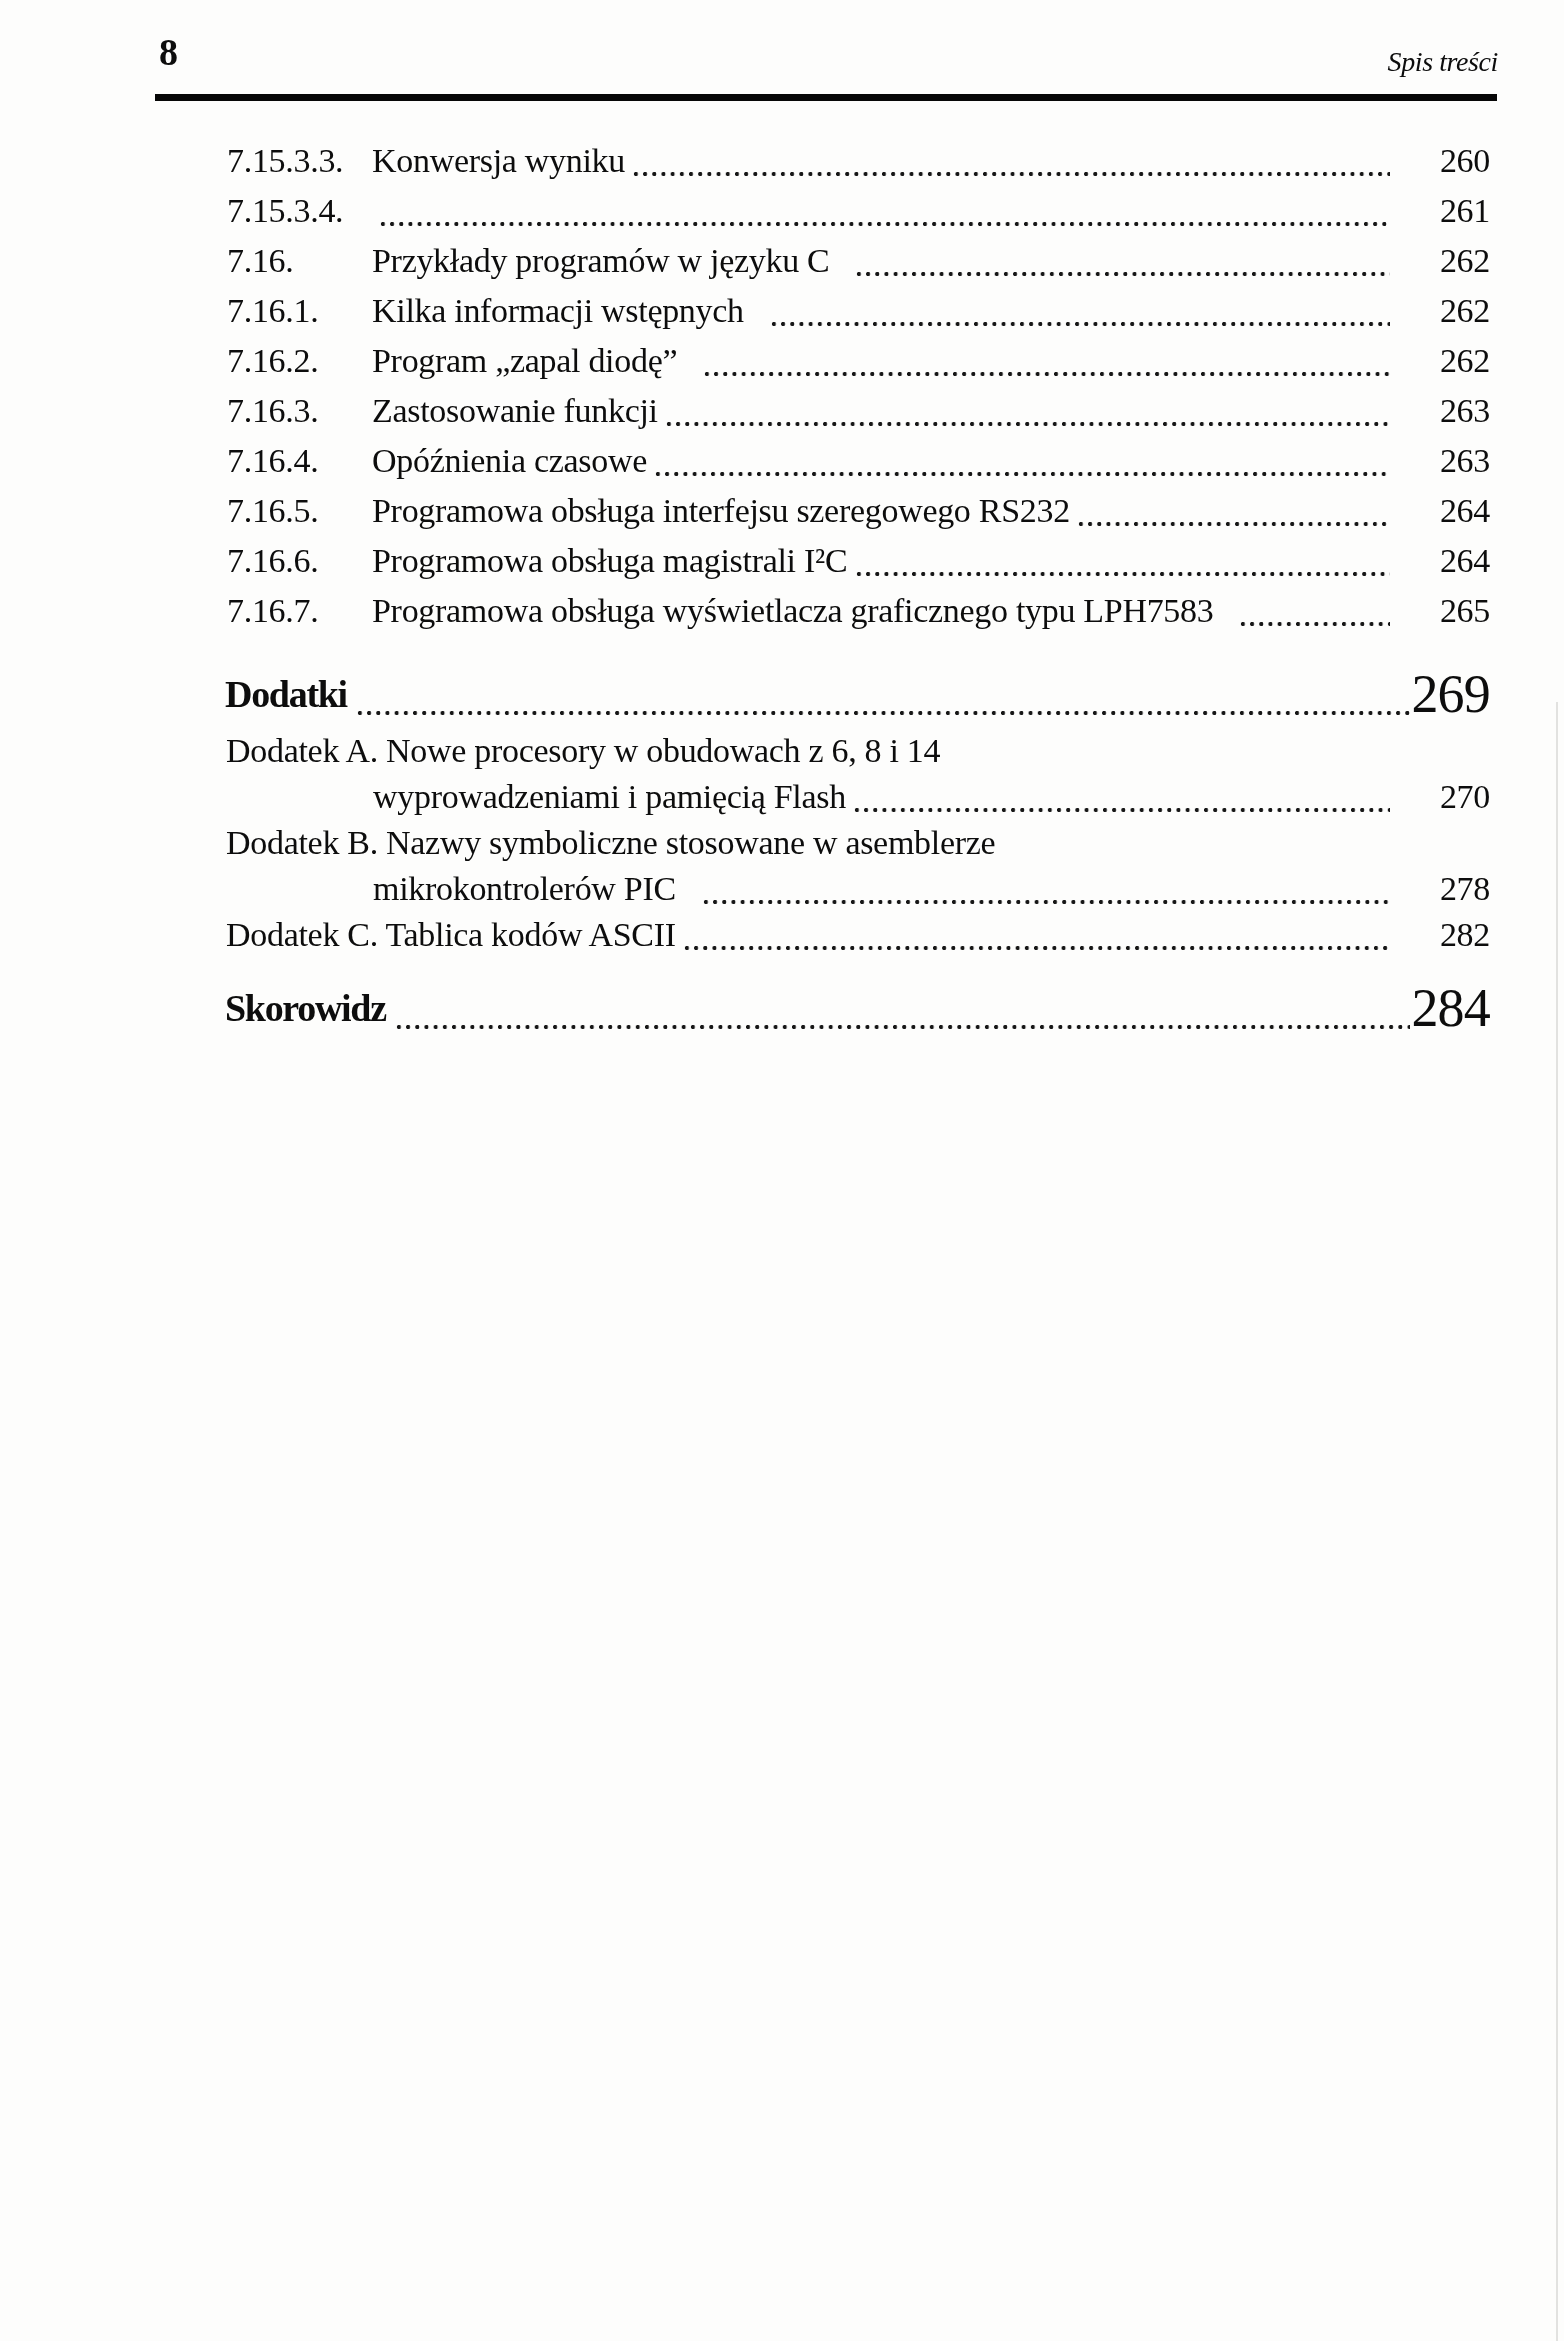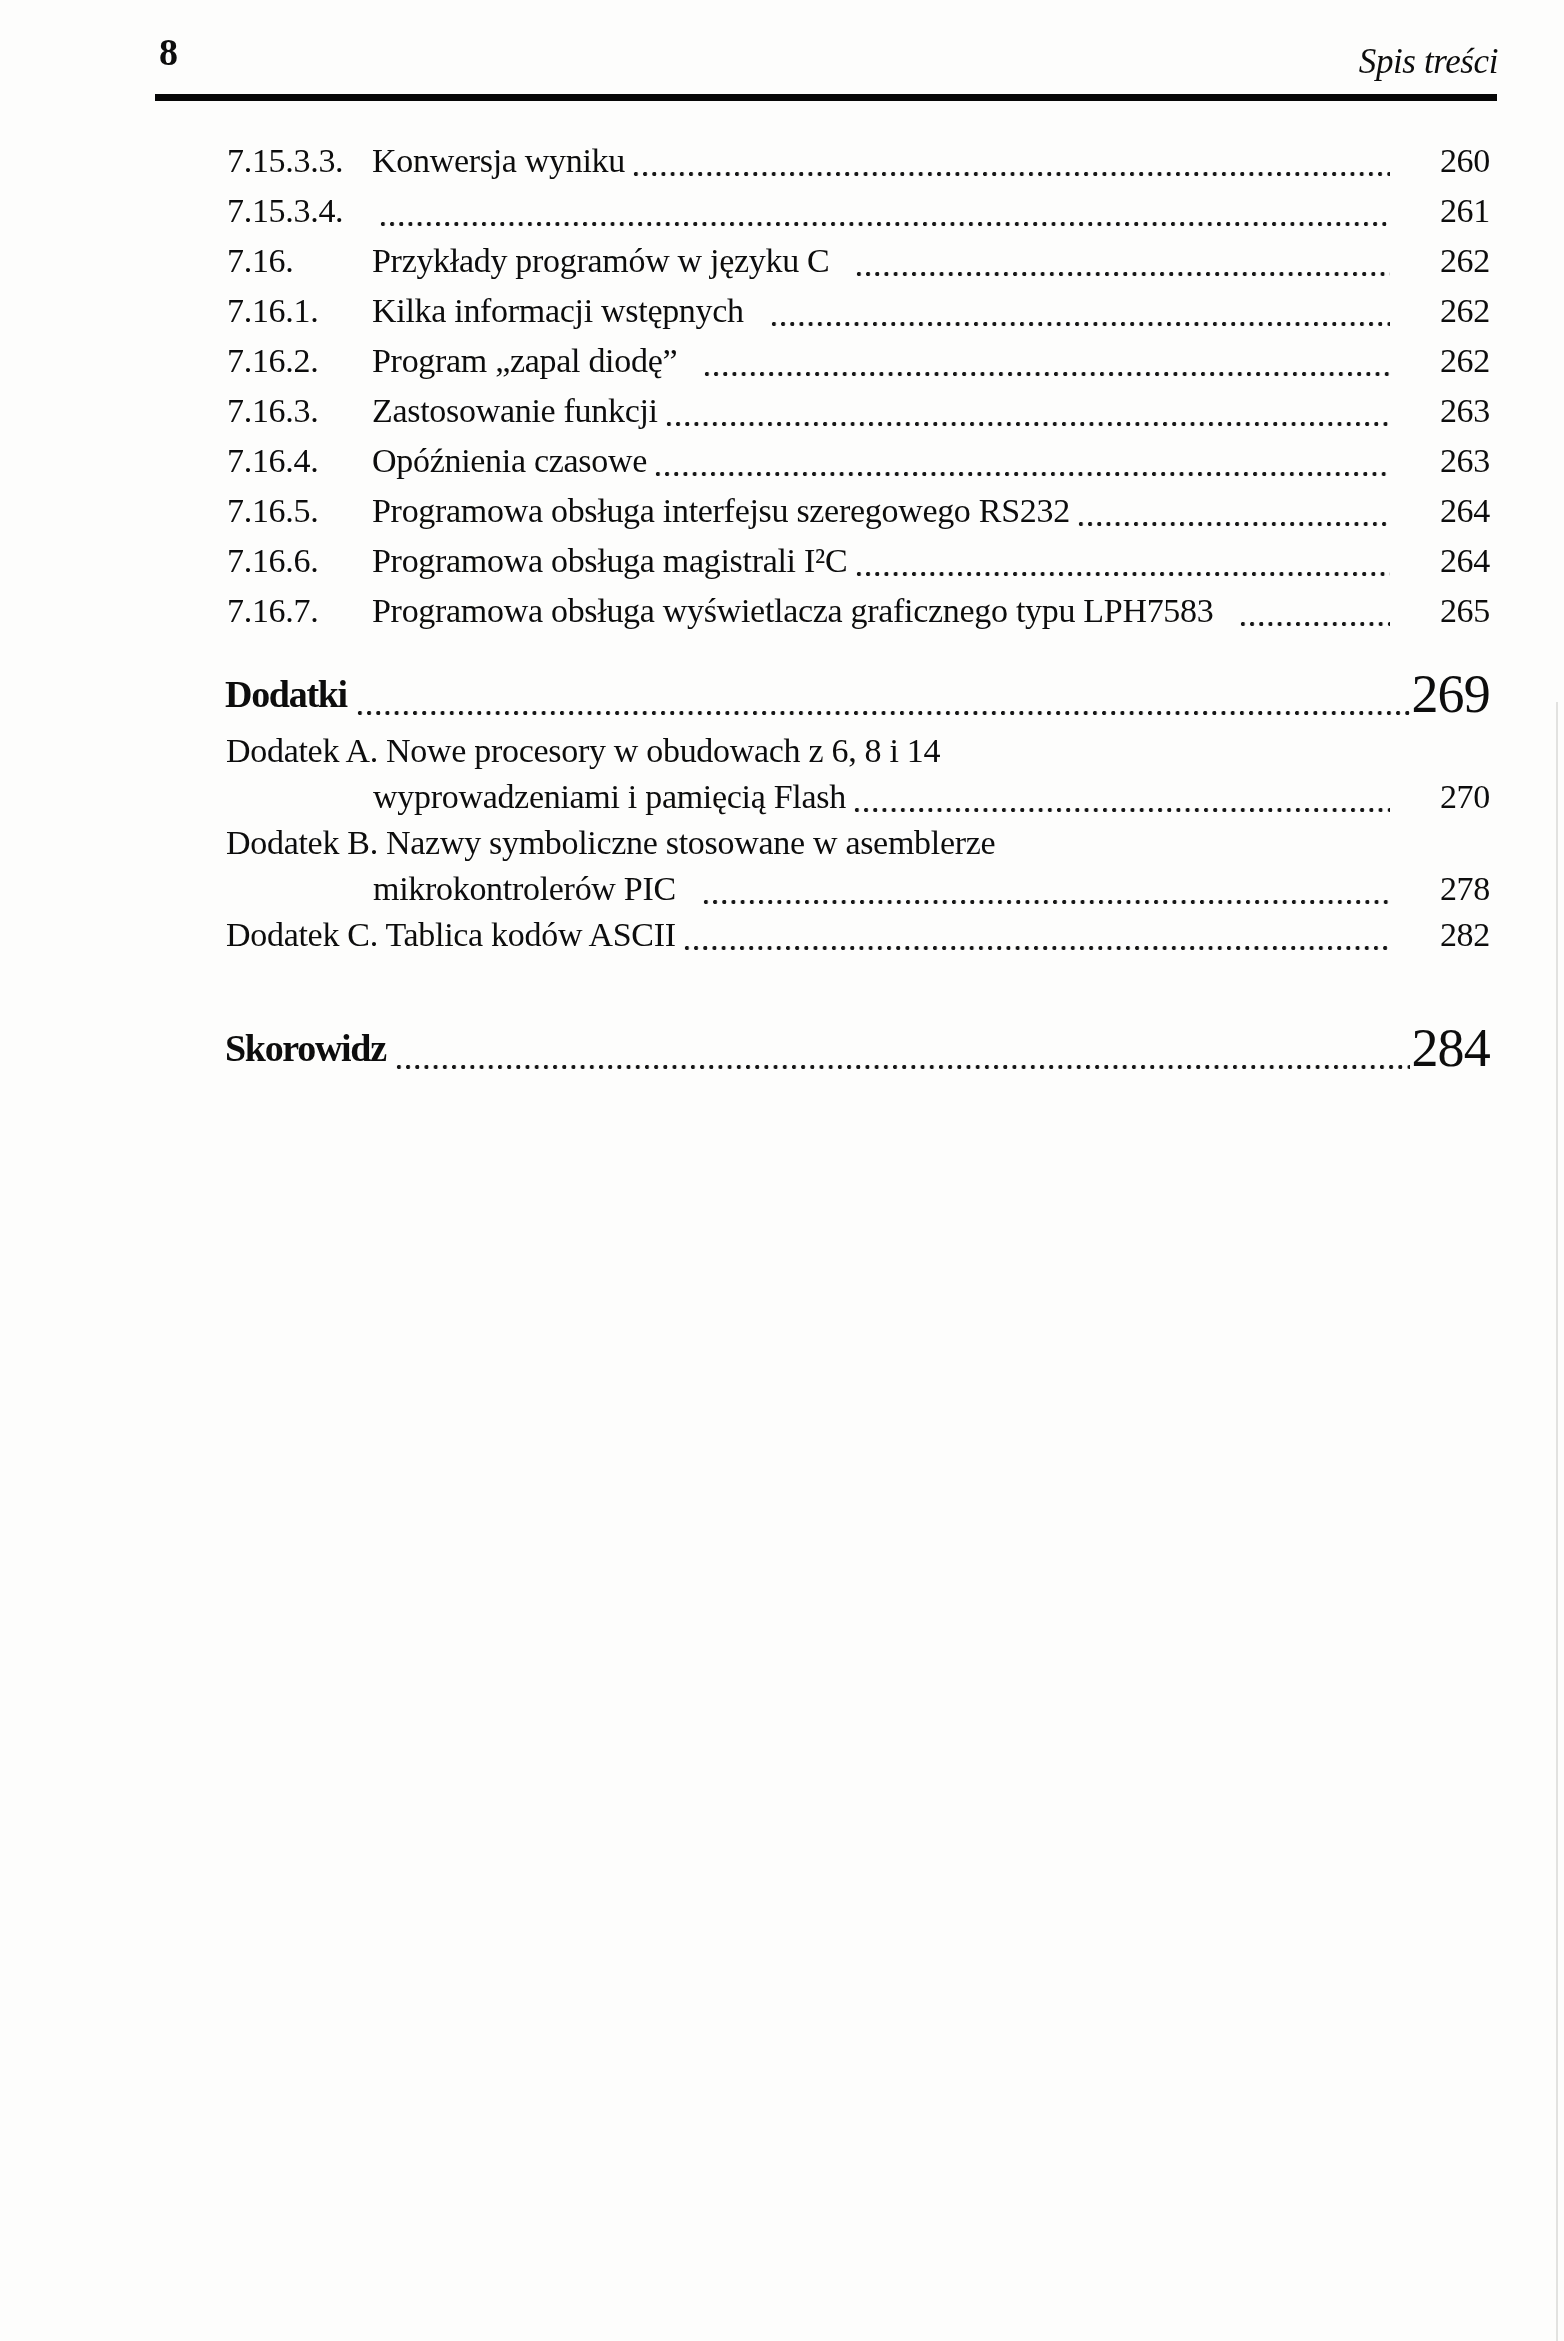--- a/index.html
+++ b/index.html
@@ -34,21 +34,21 @@
     top: 33px;
     font-size: 38px;
     line-height: 38px;
     font-weight: 700;
     letter-spacing: -0.4px;
   }
   .running-title {
     position: absolute;
     right: 66px;
     top: 43px;
-    font-size: 35px;
+    font-size: 28px;
     line-height: 38px;
     font-style: italic;
     letter-spacing: -0.4px;
   }
   .head-rule {
     position: absolute;
     left: 155px;
     right: 67px;
     top: 94px;
     height: 6.7px;
@@ -98,21 +98,21 @@
   .hrow {
     position: absolute;
     left: 225px;
     right: 74px;
     display: flex;
     height: 65px;
     line-height: 65px;
     white-space: nowrap;
   }
   .hrow.dodatki   { top: 662px; }
-  .hrow.skorowidz { top: 1016px; }
+  .hrow.skorowidz { top: 976px; }
   .httl {
     flex: 0 0 auto;
     font-size: 38px;
     font-weight: 700;
     letter-spacing: -1.3px;
   }
   .hpg {
     flex: 0 0 auto;
     font-size: 54px;
     letter-spacing: -0.8px;

